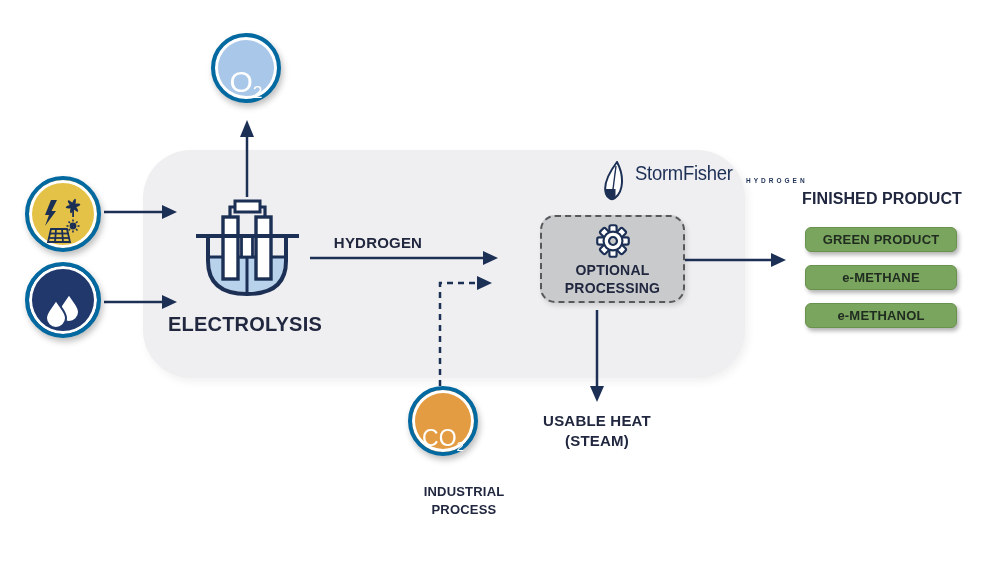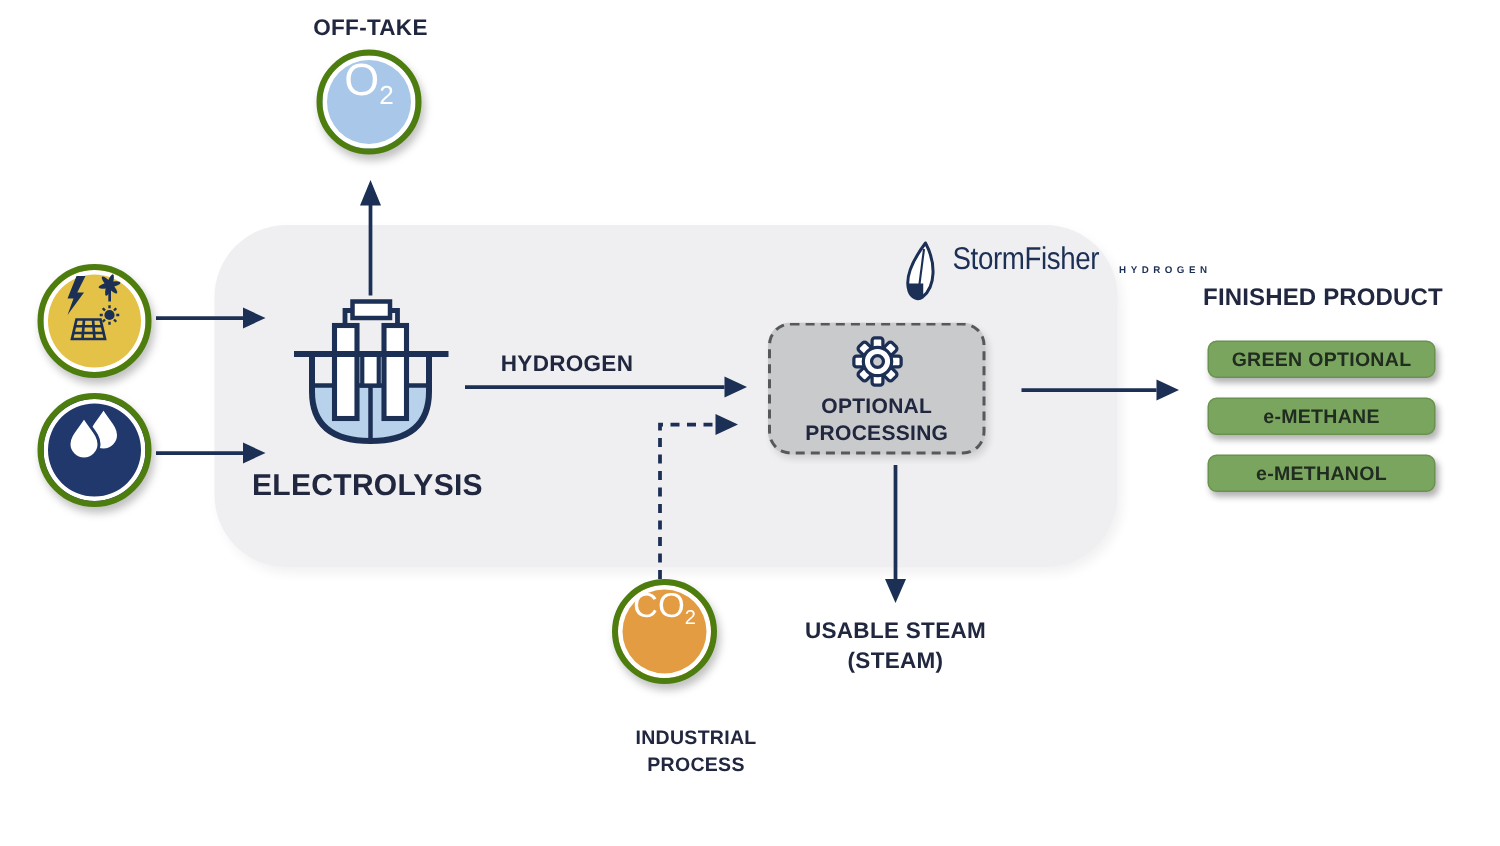--- a/index.html
+++ b/index.html
@@ -17,44 +17,44 @@
 
   
   .lbl{
     color:#20273f;font-weight:bold;text-align:center;line-height:1.35;
     letter-spacing:0.2px;
   }
 
   
   .node-circle{
     position:absolute;border-radius:50%;box-sizing:border-box;
-    border:4px solid #4d7c0f;
+    border:4px solid #0369a1;
     box-shadow:inset 0 0 0 3px #ffffff, 2px 4px 6px rgba(0,0,0,0.25);
-    display:flex;align-items:flex-start;justify-content:center;z-index:2;
+    display:flex;align-items:flex-end;justify-content:center;z-index:2;
   }
   .o2{left:211px;top:33px;width:70px;height:70px;background:#a9c7e8;}
   .energy{left:25px;top:176px;width:76px;height:76px;background:#e4c248;}
   .water{left:25px;top:262px;width:76px;height:76px;background:#20386b;}
   .co2{left:408px;top:386px;width:70px;height:70px;background:#e39c42;}
   .molecule{color:#ffffff;font-weight:500;letter-spacing:0;}
   .o2 .molecule{font-size:30px;}
   .co2 .molecule{font-size:23px;}
   .molecule .sub{font-size:0.58em;position:relative;top:0.35em;}
 
   
   .offtake-label{position:absolute;left:187px;top:9px;width:120px;font-size:15px;}
   .electrolysis-label{position:absolute;left:165px;top:311px;width:160px;font-size:20px;}
   .hydrogen-label{position:absolute;left:313px;top:233px;width:130px;font-size:15px;}
   .heat-label{position:absolute;left:532px;top:411px;width:130px;font-size:15px;}
   .industrial-label{position:absolute;left:399px;top:483px;width:130px;font-size:13px;}
   .finished-title{position:absolute;left:786px;top:188px;width:192px;font-size:16px;letter-spacing:0.1px;}
 
   
   .proc-box{
-    position:absolute;left:512px;top:215px;width:145px;height:88px;box-sizing:border-box;
+    position:absolute;left:540px;top:215px;width:145px;height:88px;box-sizing:border-box;
     background:#c9cacc;border:2.5px dashed #57585c;border-radius:15px;
     display:flex;flex-direction:column;align-items:center;justify-content:center;
     padding-top:2px;z-index:2;box-shadow:2px 3px 5px rgba(0,0,0,0.12);
   }
   .proc-box .lbl{font-size:14px;line-height:1.3;margin-top:2px;}
 
   
   .product-btn{
     position:absolute;left:805px;width:152px;height:25px;box-sizing:border-box;
     background:#7aa55e;border:1px solid #69924e;border-radius:6px;
@@ -109,21 +109,20 @@
     <g stroke="#1c2f55" stroke-width="2.5" fill="#1c2f55">
       <line x1="597" y1="310" x2="597" y2="386"></line>
       <polygon points="590,386 597,402 604,386" stroke="none"></polygon>
     </g>
     <g stroke="#1c2f55" stroke-width="2.5" fill="#1c2f55">
       <path d="M440,397 V283 H477" fill="none" stroke-dasharray="6 5"></path>
       <polygon points="477,276 492,283 477,290" stroke="none"></polygon>
     </g>
   </svg>
 
-  <div class="lbl offtake-label">OFF-TAKE</div>
   <div class="node-circle o2">
     <span class="molecule"><span>O</span><span class="sub">2</span></span>
   </div>
 
   <div class="node-circle energy">
     <svg width="52" height="52" viewBox="0 0 52 52">
 
       <polygon points="14,4 8,19 12,19 8,30 19,15 14.5,15 20,4" fill="#1c2f55"></polygon>
 
       <g fill="#1c2f55">
@@ -212,26 +211,26 @@
         </g>
         <circle cx="0" cy="0" r="10.5"></circle>
         <circle cx="0" cy="0" r="4.4" fill="#c9cacc"></circle>
       </g>
     </svg>
     <div class="lbl">OPTIONAL</div>
     <div class="lbl" style="margin-top:0;">PROCESSING</div>
   </div>
 
   <div class="lbl finished-title">FINISHED PRODUCT</div>
-  <div class="product-btn product-0">GREEN OPTIONAL</div>
+  <div class="product-btn product-0">GREEN PRODUCT</div>
   <div class="product-btn product-1">e-METHANE</div>
   <div class="product-btn product-2">e-METHANOL</div>
 
   <div class="lbl heat-label">
-    <div>USABLE STEAM</div>
+    <div>USABLE HEAT</div>
     <div>(STEAM)</div>
   </div>
 
   <div class="node-circle co2">
     <span class="molecule"><span>CO</span><span class="sub">2</span></span>
   </div>
   <div class="lbl industrial-label">
     <div>INDUSTRIAL</div>
     <div>PROCESS</div>
   </div>

